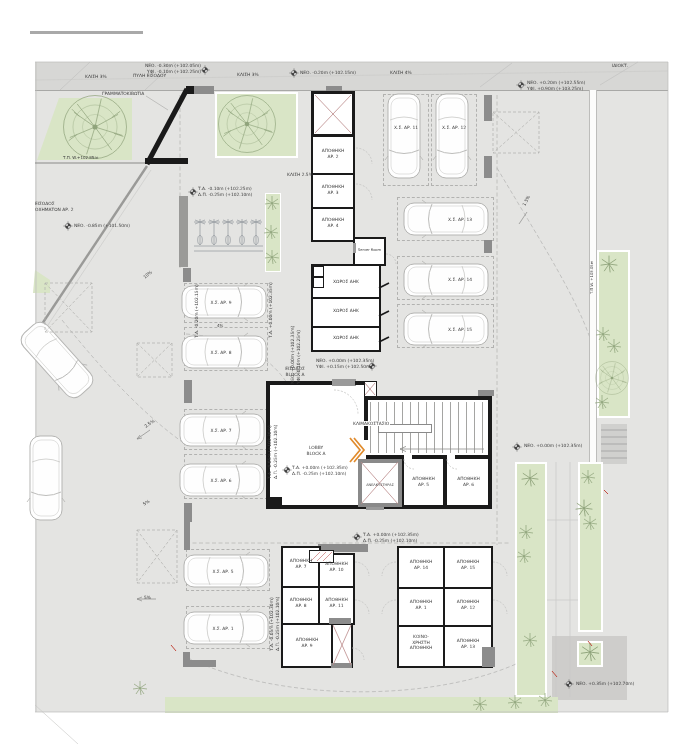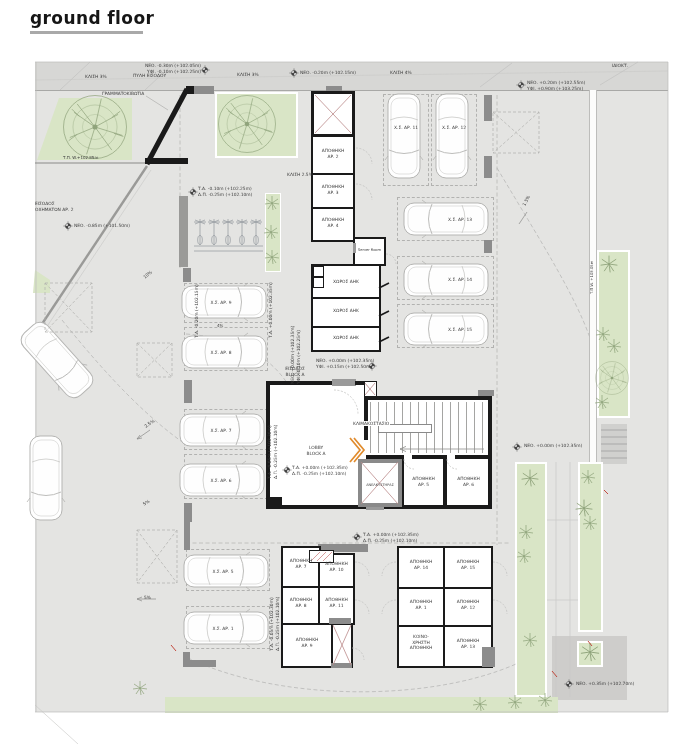--- a/index.html
+++ b/index.html
@@ -19,21 +19,20 @@
   .green{position:absolute;background:#d9e5c6;}
   .tag{background:#fff;padding:0 1px;}
   .risers{position:absolute;left:370px;top:402px;width:118px;height:51px;
      background:repeating-linear-gradient(90deg,#a5a5a3 0 1px,transparent 1px 8px);}
 </style>
 </head>
 <body>
 
 <div class="plan">
 
-  <div class="title">ground floor</div>
   <div class="title-rule"></div>
 
   <div class="abs" style="left:35px;top:62px;width:633px;height:650px;background:#e4e4e2;"></div>
   <div class="abs" style="left:35px;top:62px;width:633px;height:28px;background:#d7d7d5;border-bottom:1px solid #a8a8a6;"></div>
   <div class="abs" style="left:552px;top:636px;width:75px;height:64px;background:#cecdcb;"></div>
   <div class="abs" style="left:601px;top:424px;width:26px;height:40px;background:#d0d0ce;"></div>
   <div class="abs" style="left:589px;top:90px;width:8px;height:372px;background:#fcfcfb;border-left:1px solid #bdbdbb;border-right:1px solid #bdbdbb;box-sizing:border-box;"></div>
 
   <div class="green" style="left:37px;top:93px;width:95px;height:67px;clip-path:polygon(22px 5px,95px 5px,95px 67px,0 67px);"></div>
   <div class="green" style="left:215px;top:92px;width:83px;height:66px;border:2px solid #fff;box-sizing:border-box;"></div>

